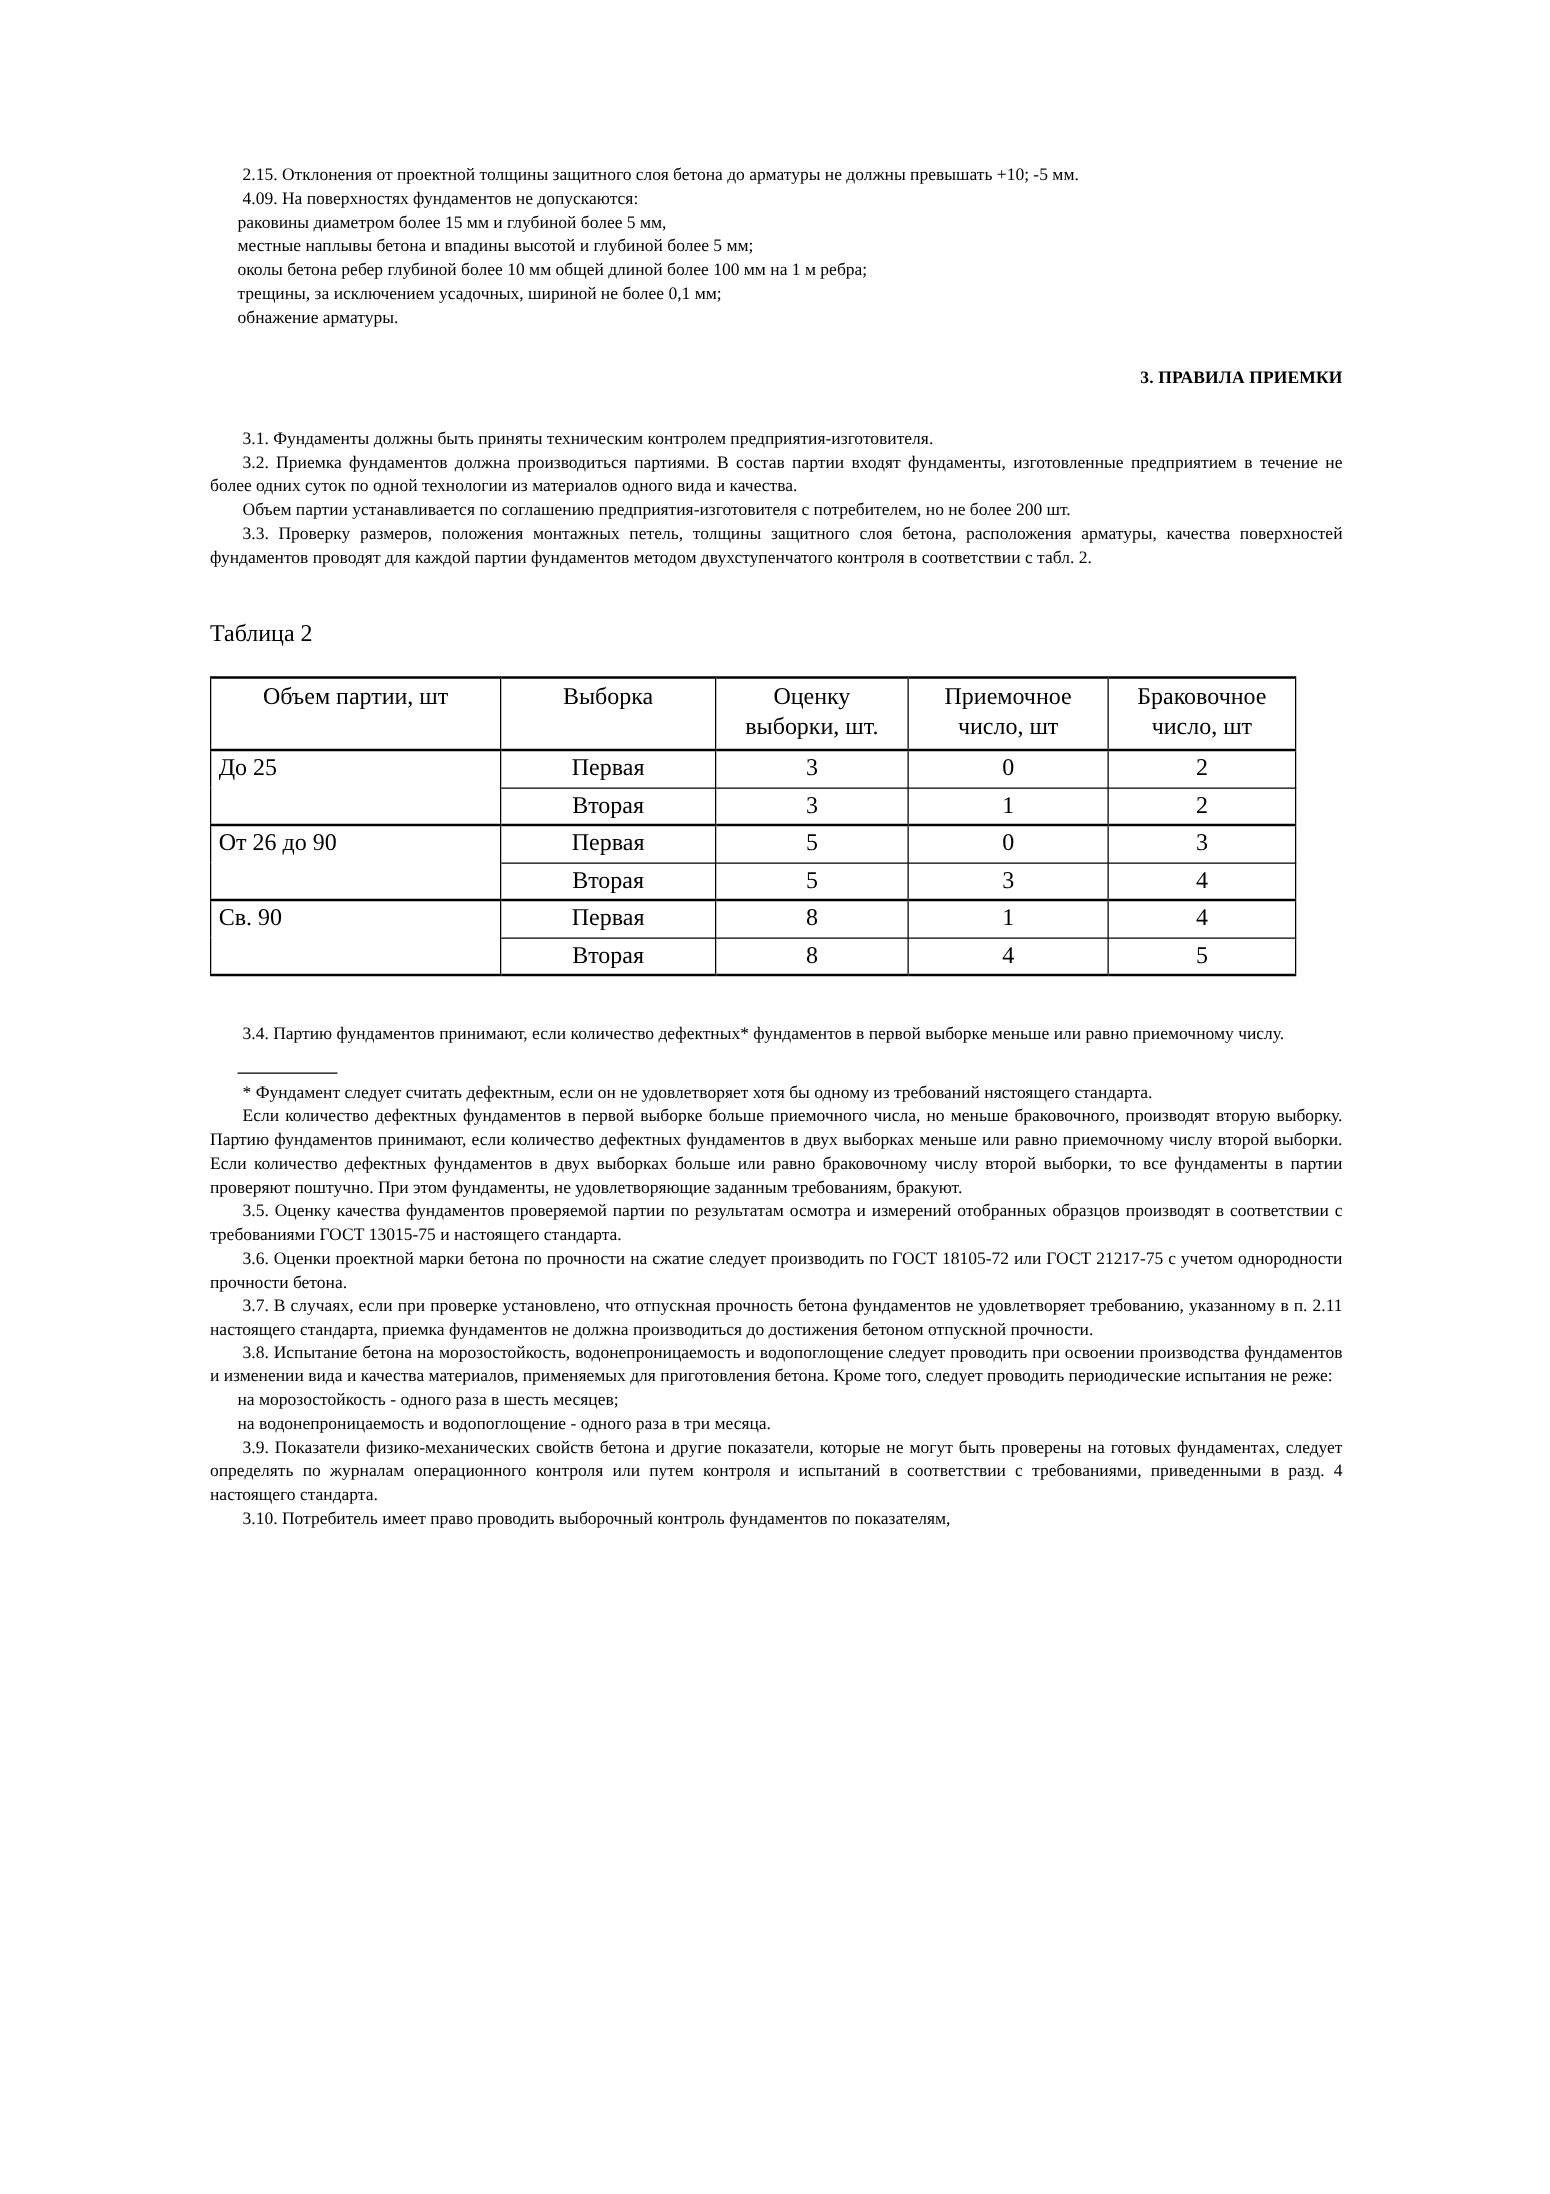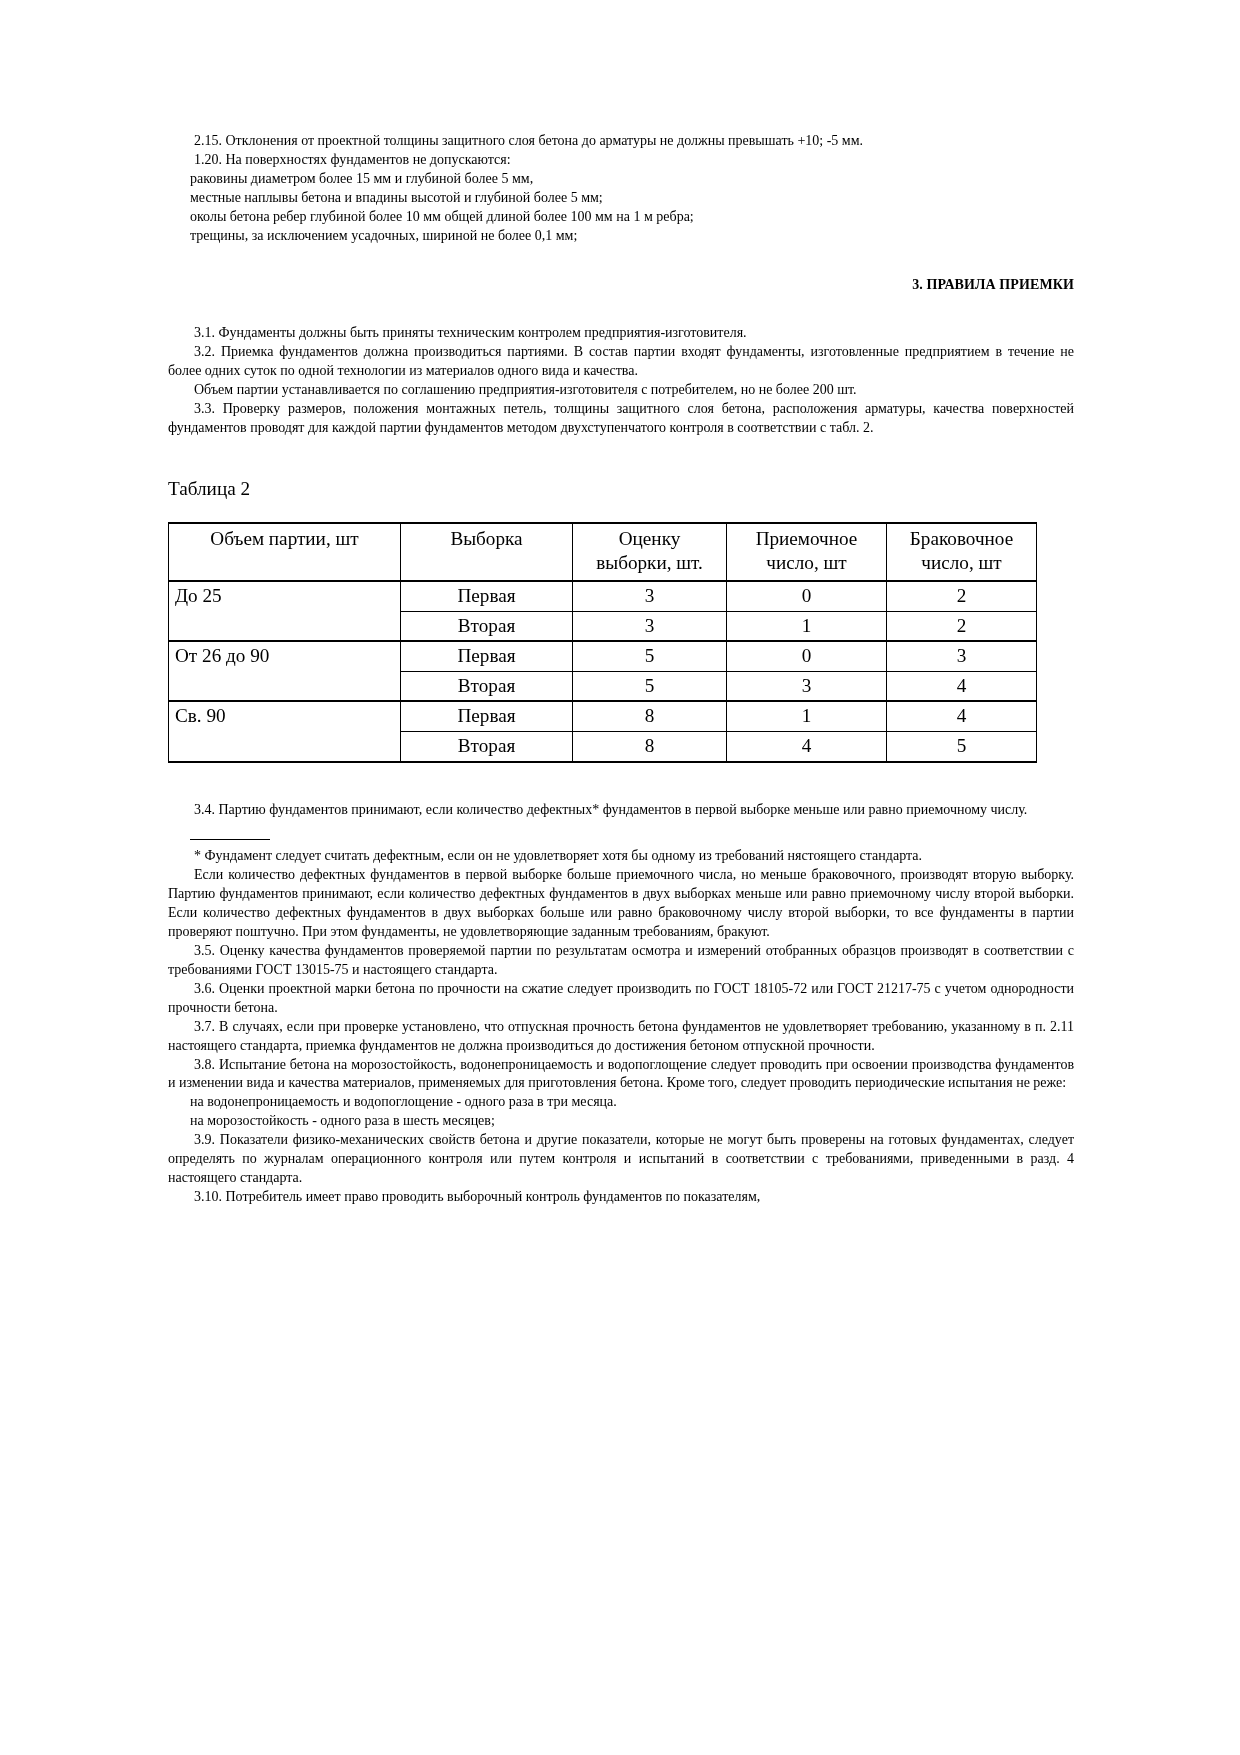--- a/index.html
+++ b/index.html
@@ -118,26 +118,27 @@
     margin: 0 0 0 22px;
   }
 </style>
 </head>
 <body>
 
 <div class="page">
   <div class="content">
 
     <p class="indent">2.15. Отклонения от проектной толщины защитного слоя бетона до арматуры не должны превышать +10; -5 мм.</p>
-    <p class="indent">1.20. На поверхностях фундаментов не допускаются:</p>
+    <p class="indent">4.09. На поверхностях фундаментов не допускаются:</p>
 
     <p class="sub">раковины диаметром более 15 мм и глубиной более 5 мм,</p>
     <p class="sub">местные наплывы бетона и впадины высотой и глубиной более 5 мм;</p>
     <p class="sub">околы бетона ребер глубиной более 10 мм общей длиной более 100 мм на 1 м ребра;</p>
     <p class="sub">трещины, за исключением усадочных, шириной не более 0,1 мм;</p>
+    <p class="sub">обнажение арматуры.</p>
 
     <div class="gap-lg"></div>
 
     <h2 class="section-heading">3. ПРАВИЛА ПРИЕМКИ</h2>
 
     <div class="gap-lg"></div>
 
     <p class="indent">3.1. Фундаменты должны быть приняты техническим контролем предприятия-изготовителя.</p>
     <p class="indent">3.2. Приемка фундаментов должна производиться партиями. В состав партии входят фундаменты, изготовленные предприятием в течение не более одних суток по одной технологии из материалов одного вида и качества.</p>
     <p class="indent">Объем партии устанавливается по соглашению предприятия-изготовителя с потребителем, но не более 200 шт.</p>
@@ -236,20 +237,20 @@
     <div class="gap-sm"></div>
 
     <p class="indent">* Фундамент следует считать дефектным, если он не удовлетворяет хотя бы одному из требований нястоящего стандарта.</p>
 
     <p class="indent">Если количество дефектных фундаментов в первой выборке больше приемочного числа, но меньше браковочного, производят вторую выборку. Партию фундаментов принимают, если количество дефектных фундаментов в двух выборках меньше или равно приемочному числу второй выборки. Если количество дефектных фундаментов в двух выборках больше или равно браковочному числу второй выборки, то все фундаменты в партии проверяют поштучно. При этом фундаменты, не удовлетворяющие заданным требованиям, бракуют.</p>
     <p class="indent">3.5. Оценку качества фундаментов проверяемой партии по результатам осмотра и измерений отобранных образцов производят в соответствии с требованиями ГОСТ 13015-75 и настоящего стандарта.</p>
     <p class="indent">3.6. Оценки проектной марки бетона по прочности на сжатие следует производить по ГОСТ 18105-72 или ГОСТ 21217-75 с учетом однородности прочности бетона.</p>
     <p class="indent">3.7. В случаях, если при проверке установлено, что отпускная прочность бетона фундаментов не удовлетворяет требованию, указанному в п. 2.11 настоящего стандарта, приемка фундаментов не должна производиться до достижения бетоном отпускной прочности.</p>
     <p class="indent">3.8. Испытание бетона на морозостойкость, водонепроницаемость и водопоглощение следует проводить при освоении производства фундаментов и изменении вида и качества материалов, применяемых для приготовления бетона. Кроме того, следует проводить периодические испытания не реже:</p>
 
+    <p class="sub">на морозостойкость - одного раза в шесть месяцев;</p>
     <p class="sub">на водонепроницаемость и водопоглощение - одного раза в три месяца.</p>
-    <p class="sub">на морозостойкость - одного раза в шесть месяцев;</p>
 
     <p class="indent">3.9. Показатели физико-механических свойств бетона и другие показатели, которые не могут быть проверены на готовых фундаментах, следует определять по журналам операционного контроля или путем контроля и испытаний в соответствии с требованиями, приведенными в разд. 4 настоящего стандарта.</p>
     <p class="indent">3.10. Потребитель имеет право проводить выборочный контроль фундаментов по показателям,</p>
 
   </div>
 </div>
 
 </body></html>

